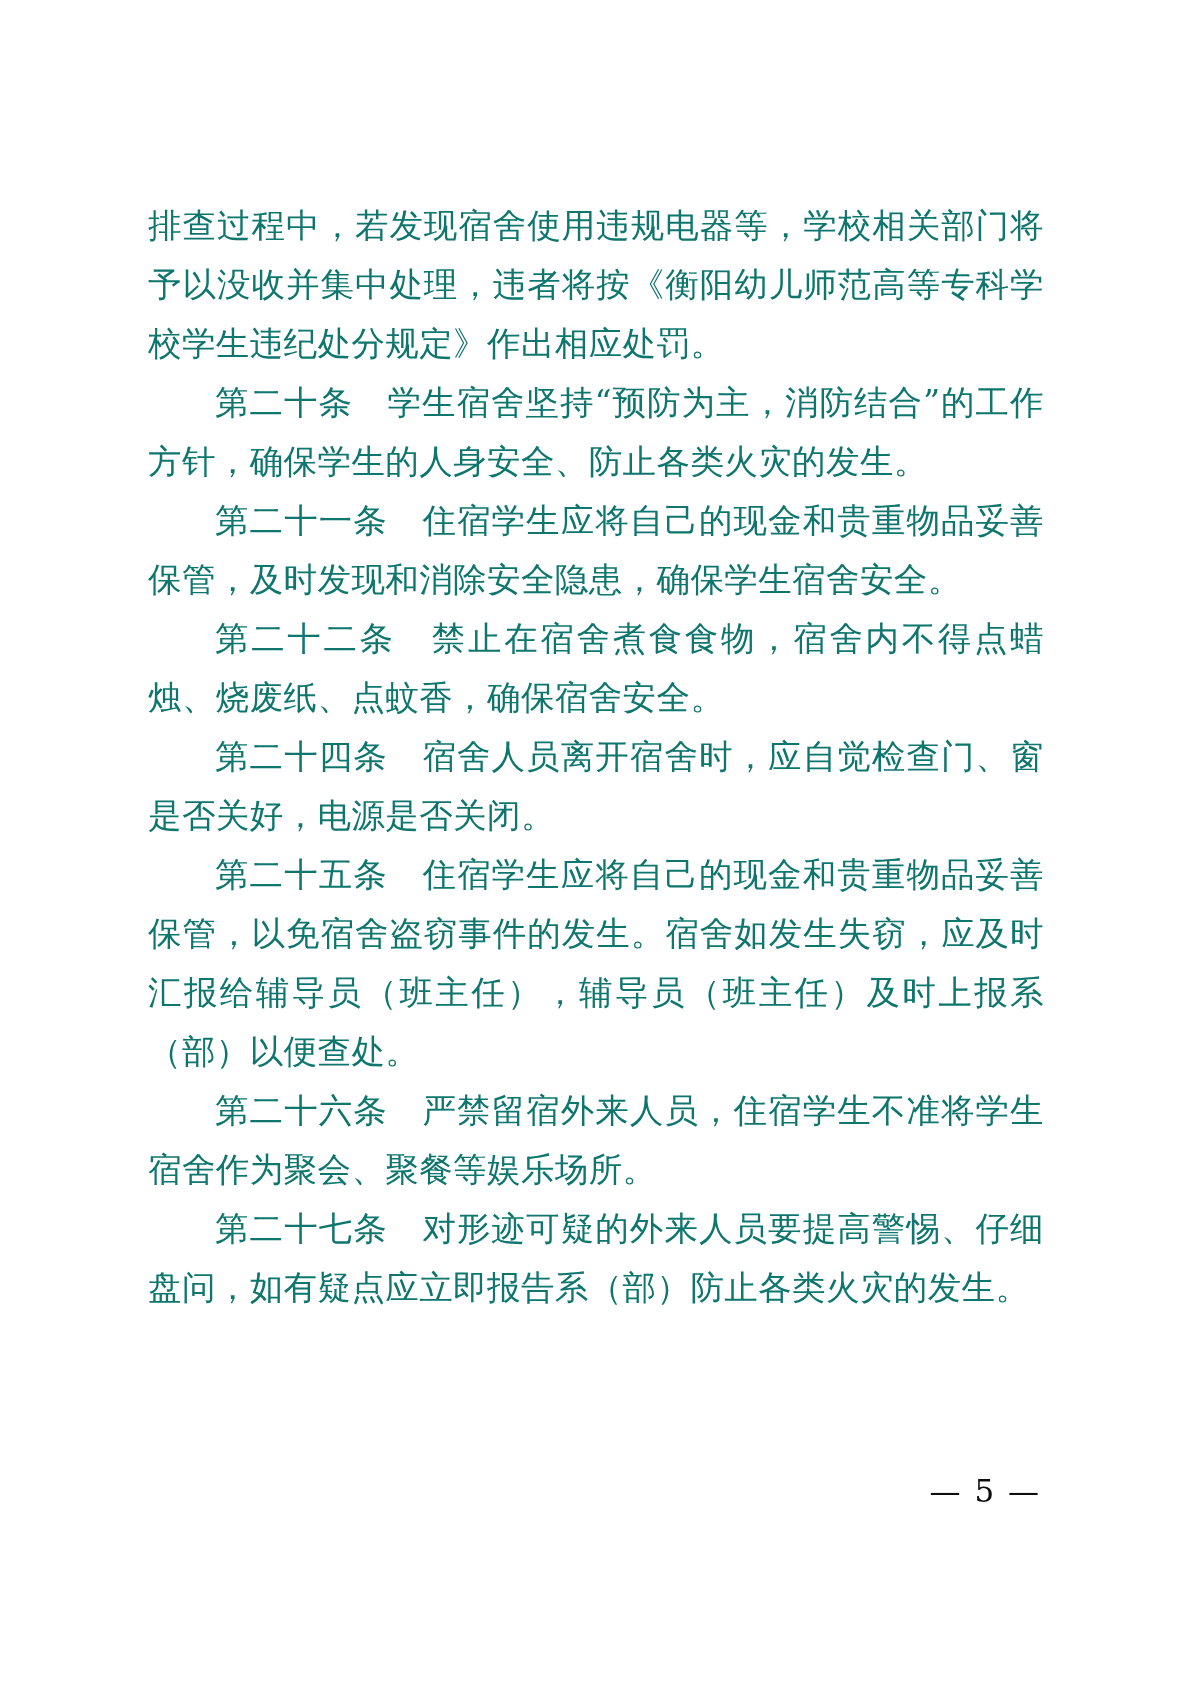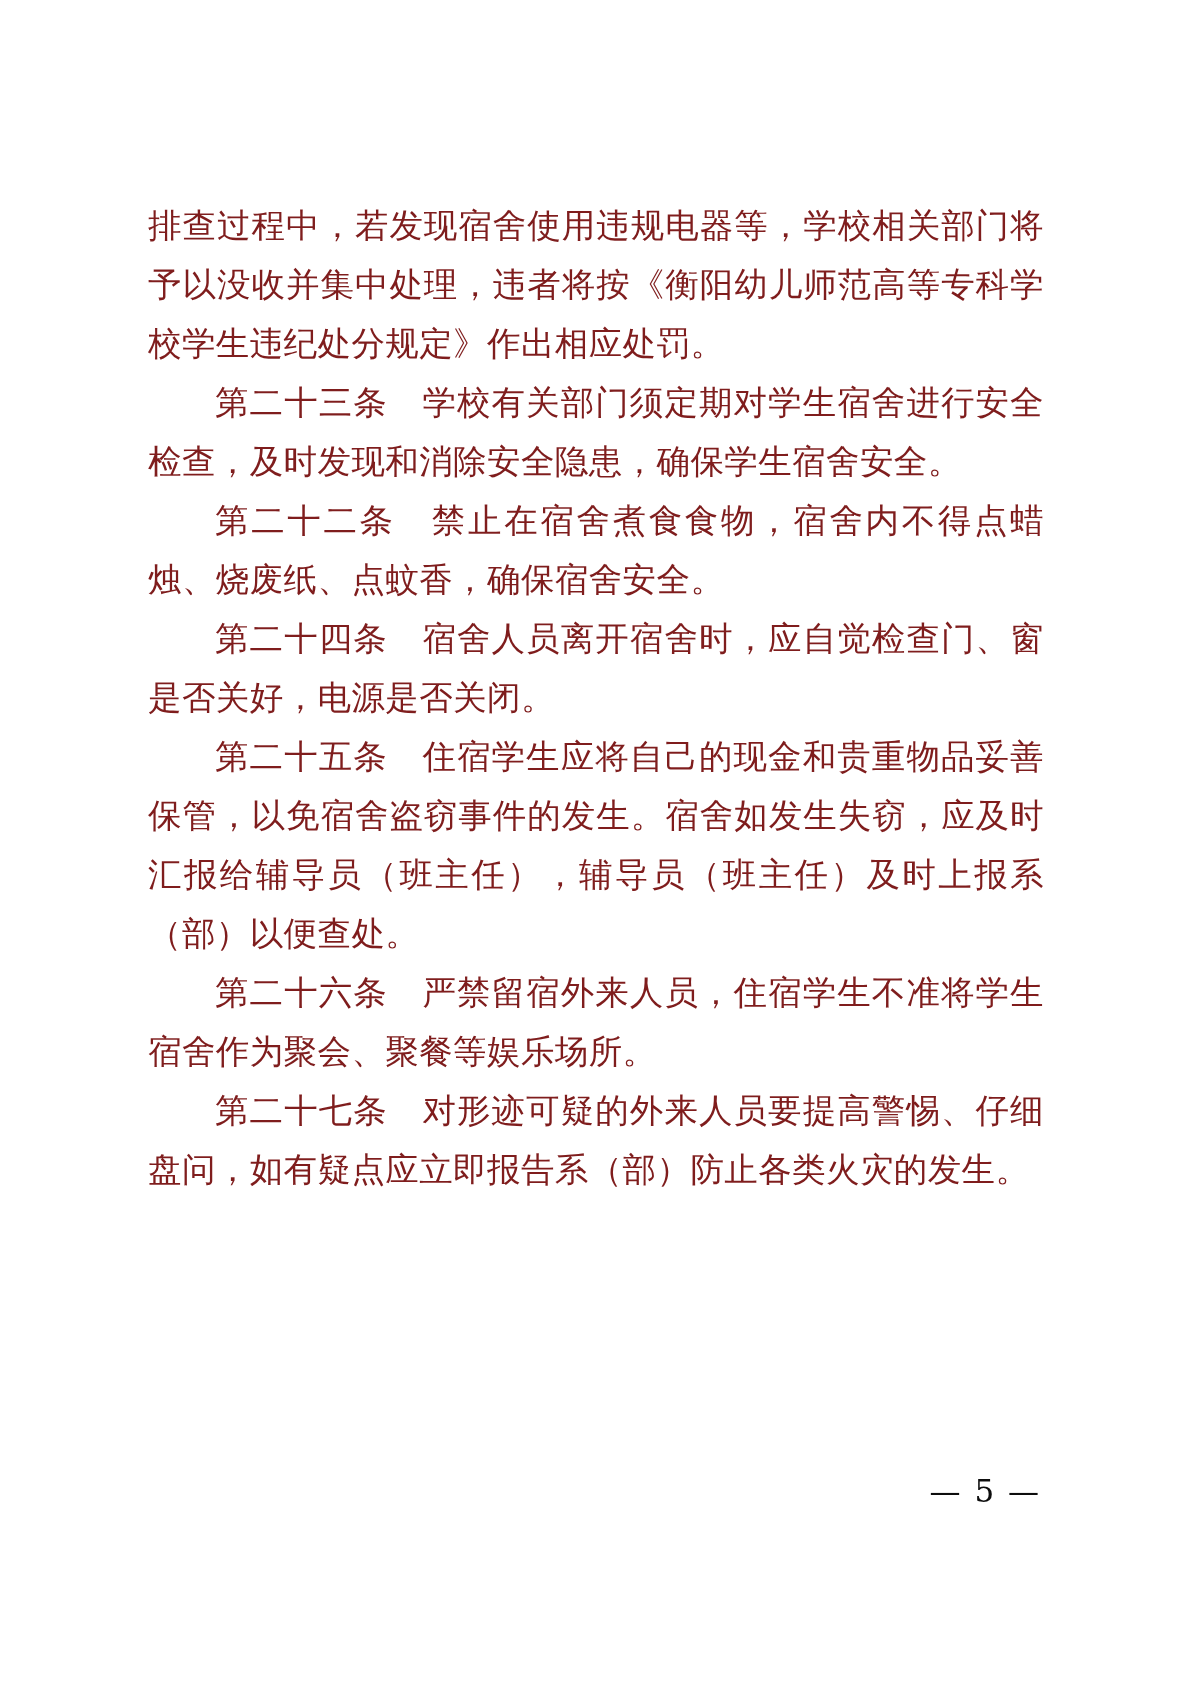--- a/index.html
+++ b/index.html
@@ -16,21 +16,21 @@
     overflow: hidden;
   }
   .body-text {
     position: absolute;
     left: 148px;
     top: 196px;
     width: 896px;
     font-family: "DejaVu Serif", "Liberation Serif", serif;
     font-size: 33.5px;
     line-height: 59px;
-    color: #7f1d1d;
+    color: #0f766e;
     text-align: justify;
     text-justify: inter-ideograph;
     letter-spacing: 0.4px;
   }
   .para {
     margin: 0;
     text-indent: 0;
   }
   .para.indent {
     text-indent: 2em;
@@ -44,21 +44,22 @@
     color: #0d0d0d;
     letter-spacing: 2px;
   }
 </style>
 </head>
 <body>
 
 <div class="page">
   <div class="body-text">
     <p class="para">排查过程中，若发现宿舍使用违规电器等，学校相关部门将予以没收并集中处理，违者将按《衡阳幼儿师范高等专科学校学生违纪处分规定》作出相应处罚。</p>
-    <p class="para indent">第二十三条　学校有关部门须定期对学生宿舍进行安全检查，及时发现和消除安全隐患，确保学生宿舍安全。</p>
+    <p class="para indent">第二十条　学生宿舍坚持“预防为主，消防结合”的工作方针，确保学生的人身安全、防止各类火灾的发生。</p>
+    <p class="para indent">第二十一条　住宿学生应将自己的现金和贵重物品妥善保管，及时发现和消除安全隐患，确保学生宿舍安全。</p>
     <p class="para indent">第二十二条　禁止在宿舍煮食食物，宿舍内不得点蜡烛、烧废纸、点蚊香，确保宿舍安全。</p>
     <p class="para indent">第二十四条　宿舍人员离开宿舍时，应自觉检查门、窗是否关好，电源是否关闭。</p>
     <p class="para indent">第二十五条　住宿学生应将自己的现金和贵重物品妥善保管，以免宿舍盗窃事件的发生。宿舍如发生失窃，应及时汇报给辅导员（班主任），辅导员（班主任）及时上报系（部）以便查处。</p>
     <p class="para indent">第二十六条　严禁留宿外来人员，住宿学生不准将学生宿舍作为聚会、聚餐等娱乐场所。</p>
     <p class="para indent">第二十七条　对形迹可疑的外来人员要提高警惕、仔细盘问，如有疑点应立即报告系（部）防止各类火灾的发生。</p>
   </div>
   <div class="page-number">— 5 —</div>
 </div>
 
 </body></html>

